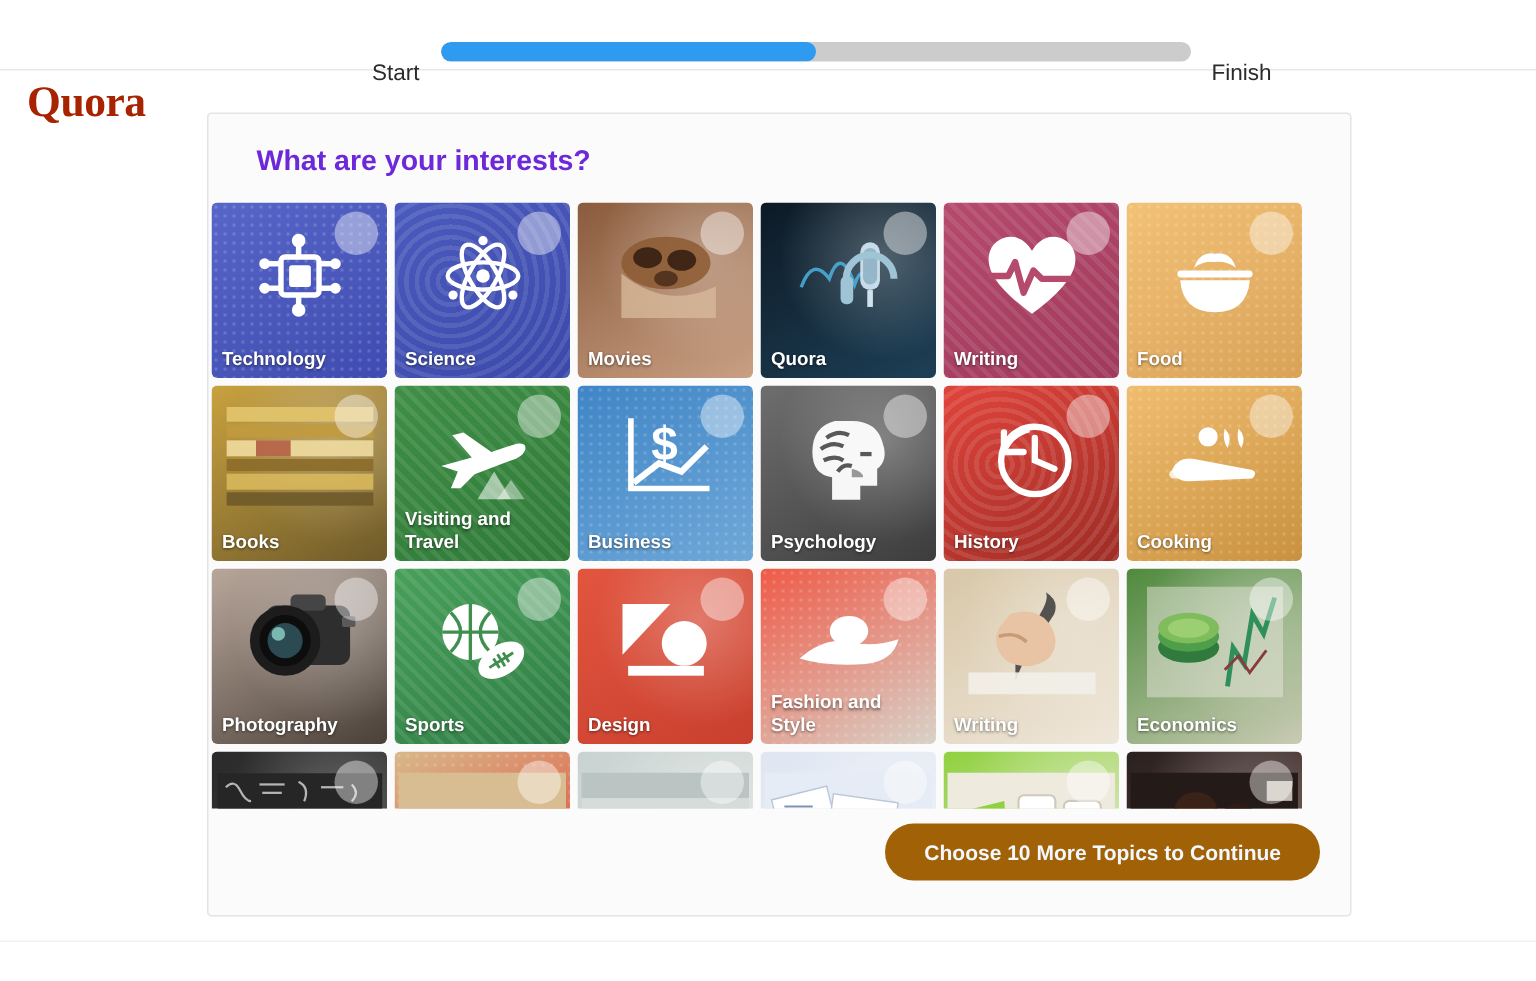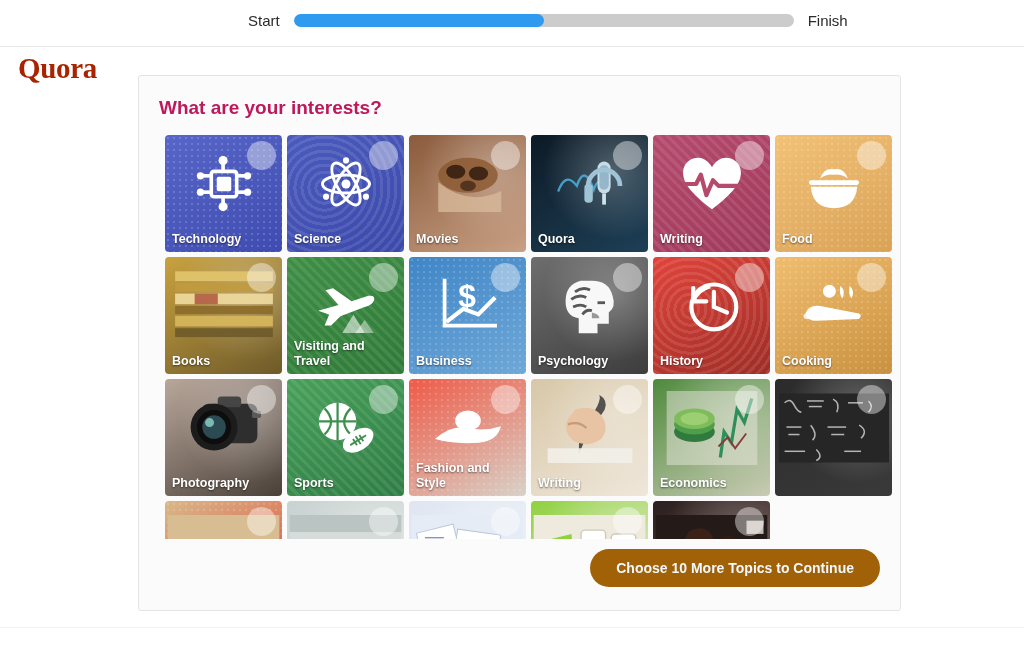--- a/index.html
+++ b/index.html
@@ -40,20 +40,21 @@
     top: 12px;
     display: flex;
     align-items: center;
     gap: 0px;
   }
 
   .progress-label {
     font-size: 15px;
     color: #2b2b2b;
     font-family: "Liberation Sans", sans-serif;
+    margin-top: 28px;
   }
 
   #progress-track {
     width: 500px;
     height: 13px;
     background: #cccccc;
     border-radius: 7px;
     margin: 0 14px;
     position: relative;
     overflow: hidden;
@@ -74,31 +75,31 @@
     width: 763px;
     height: 536px;
     background: #fbfbfb;
     border: 1px solid #e4e4e4;
     border-radius: 3px;
     overflow: hidden;
   }
 
   #card-title {
     position: absolute;
-    left: 20px;
+    left: 32px;
     top: 21px;
     font-size: 19px;
     font-weight: 700;
-    color: #be185d;
+    color: #6d28d9;
   }
 
   
   #topic-grid {
     position: absolute;
-    left: 26px;
+    left: 2px;
     top: 59px;
     width: 733px;
     height: 404px;
     overflow: hidden;
     display: grid;
     grid-template-columns: repeat(6, 117px);
     grid-auto-rows: 117px;
     column-gap: 5px;
     row-gap: 5px;
   }
@@ -429,20 +430,32 @@
     <g stroke="#3f8f4f" stroke-width="2" fill="none" transform="rotate(-32 48 44)">
       <path d="M38 44 L58 44"></path>
               <path d="M44 40 L44 48"></path>
               <path d="M48 39 L48 49"></path>
               <path d="M52 40 L52 48"></path>
     </g>
   </svg>
         </div>
         <div class="tile-selector"></div>
         <div class="tile-label">Sports</div>
+      </div>
+      <div class="tile">
+        <div class="tile-bg tex-blur" style="background: linear-gradient(150deg, rgb(226, 85, 63) 0%, rgb(201, 64, 46) 100%);"></div>
+        <div class="tile-icon">
+          <svg width="66" height="58" viewBox="0 0 70 62" fill="#ffffff">
+    <path d="M4 4 L38 4 L4 40 Z"></path>
+    <circle cx="48" cy="32" r="16"></circle>
+    <rect x="8" y="48" width="54" height="7"></rect>
+  </svg>
+        </div>
+        <div class="tile-selector"></div>
+        <div class="tile-label">Design</div>
       </div>
       <div class="tile">
         <div class="tile-bg tex-dots" style="background: linear-gradient(150deg, rgb(239, 90, 71) 0%, rgb(216, 210, 200) 100%);"></div>
         <div class="tile-icon">
           <svg width="72" height="44" viewBox="0 0 76 48" fill="#ffffff">
     <ellipse cx="38" cy="16" rx="14" ry="11"></ellipse>
     <path d="M2 36 Q20 20 38 24 Q56 28 74 22 Q70 38 50 40 Q22 42 2 36 Z"></path>
   </svg>
         </div>
         <div class="tile-selector"></div>

